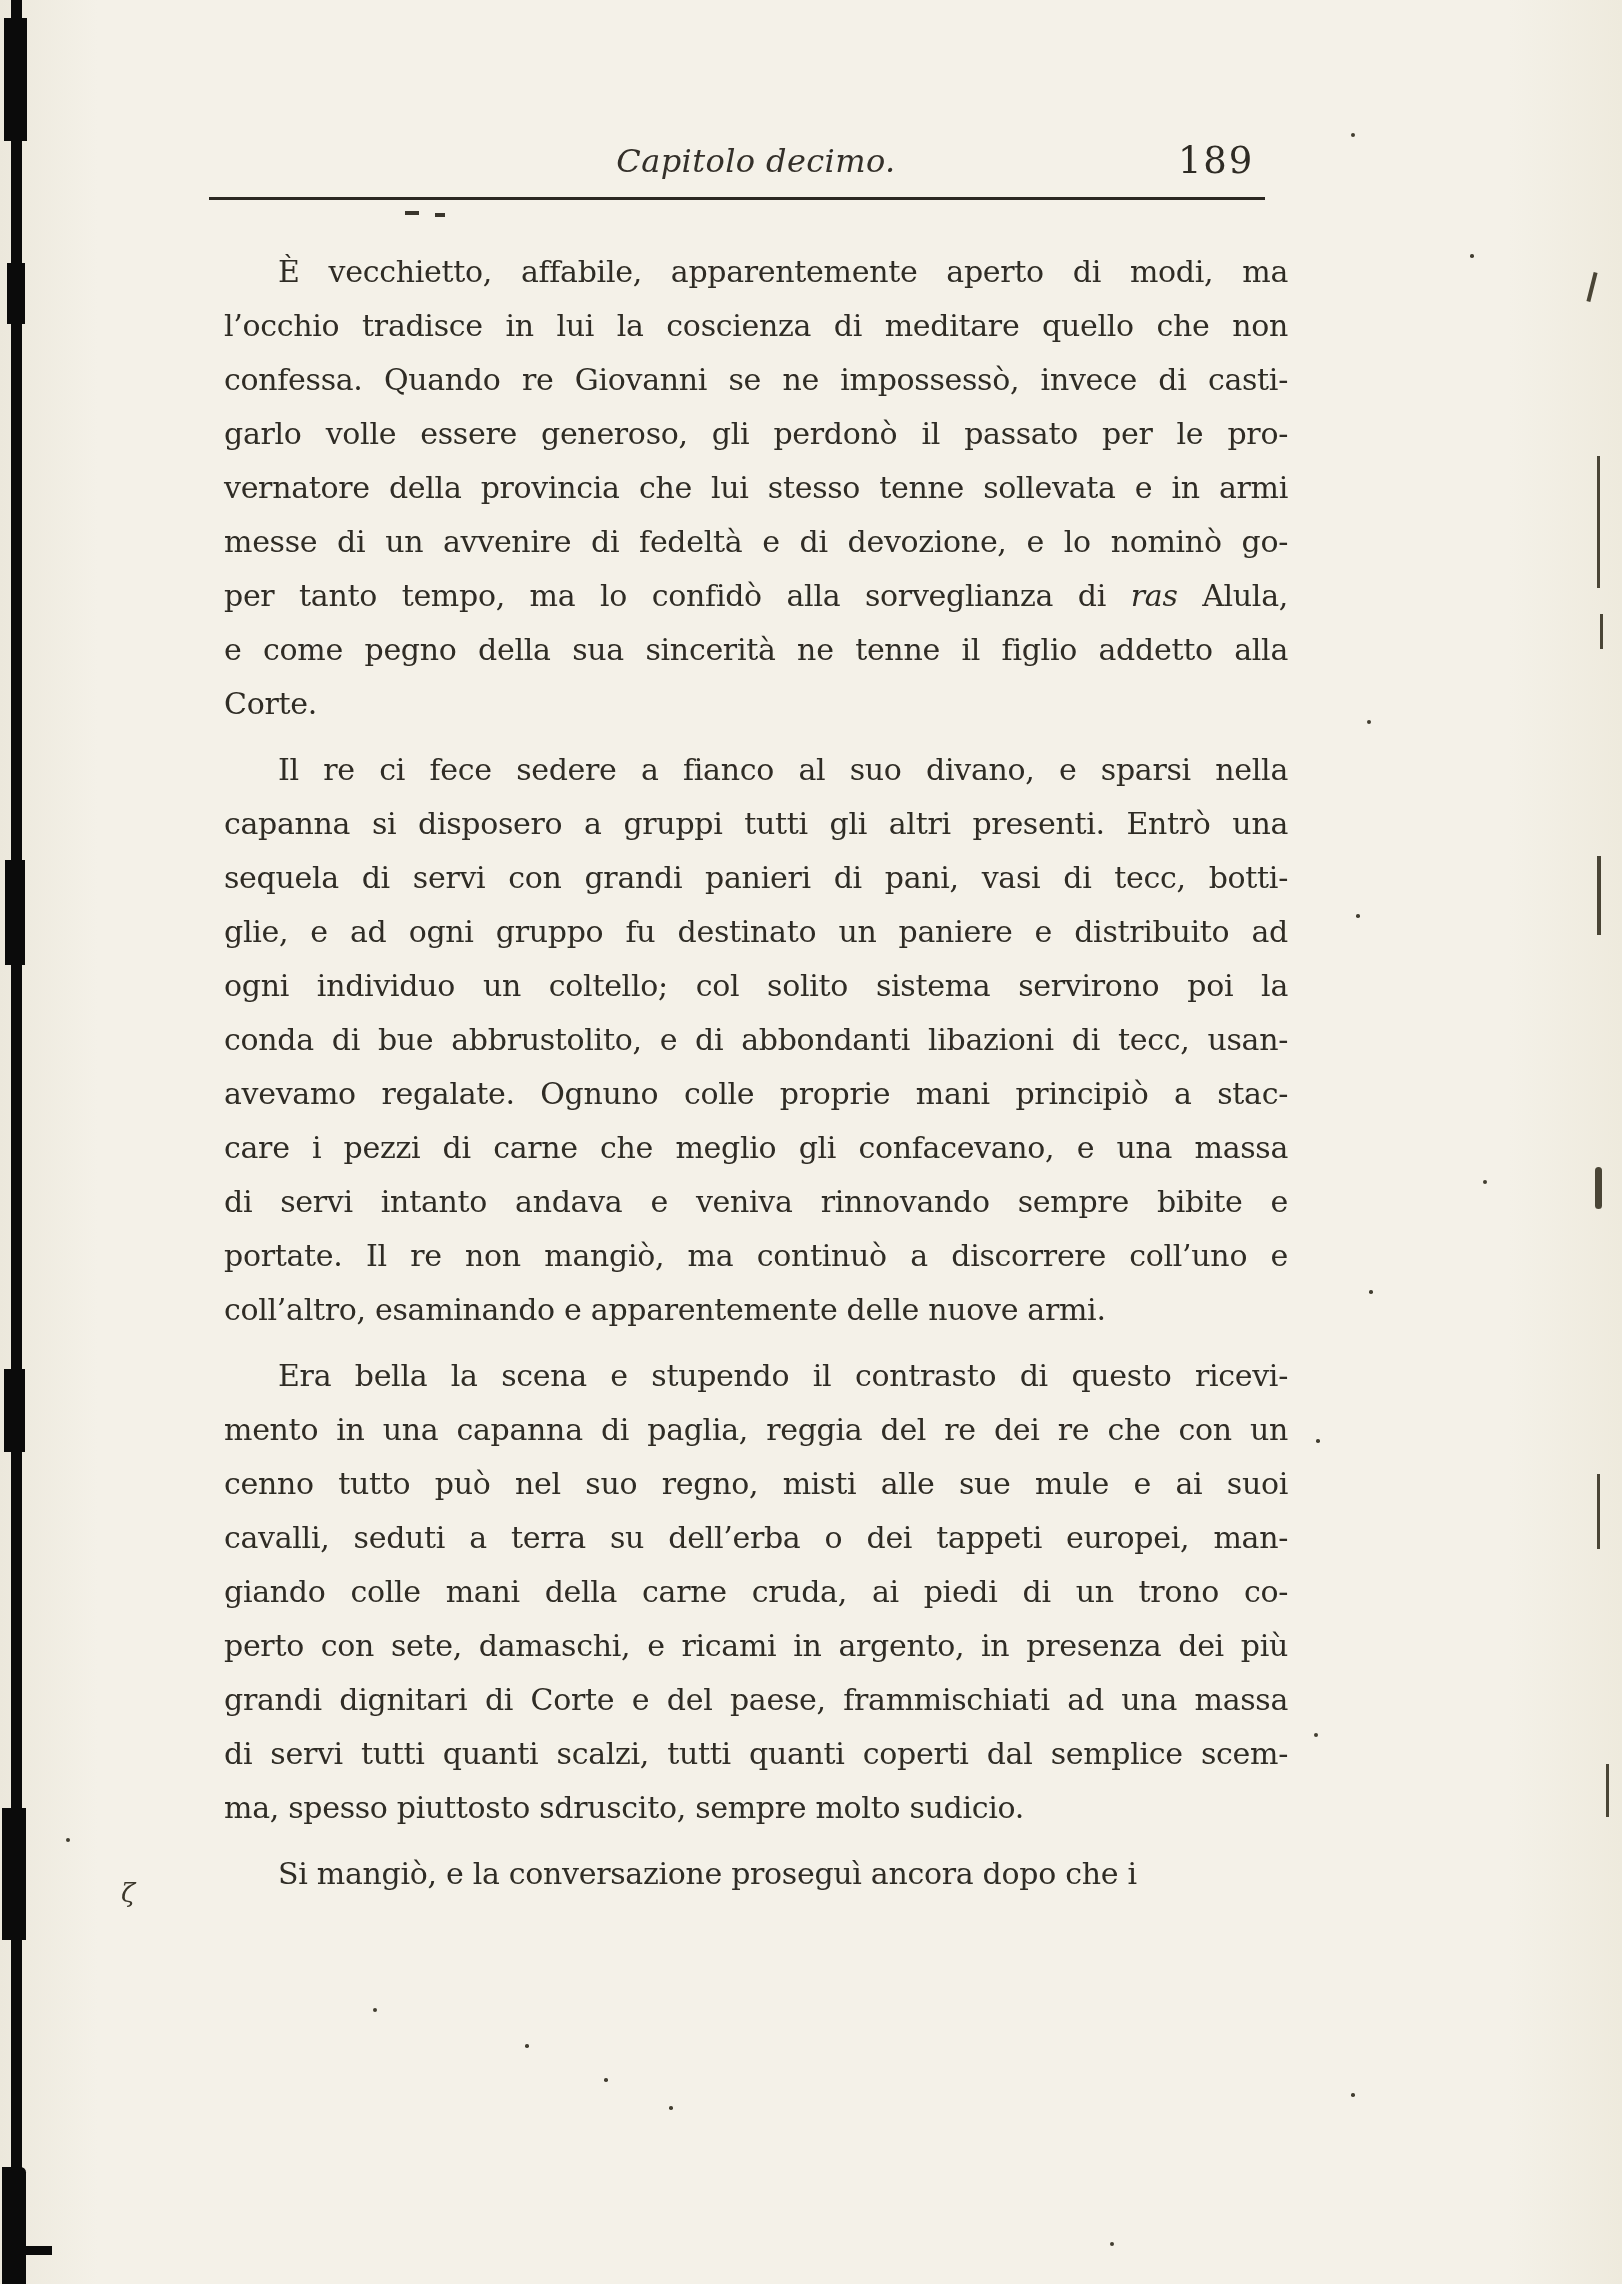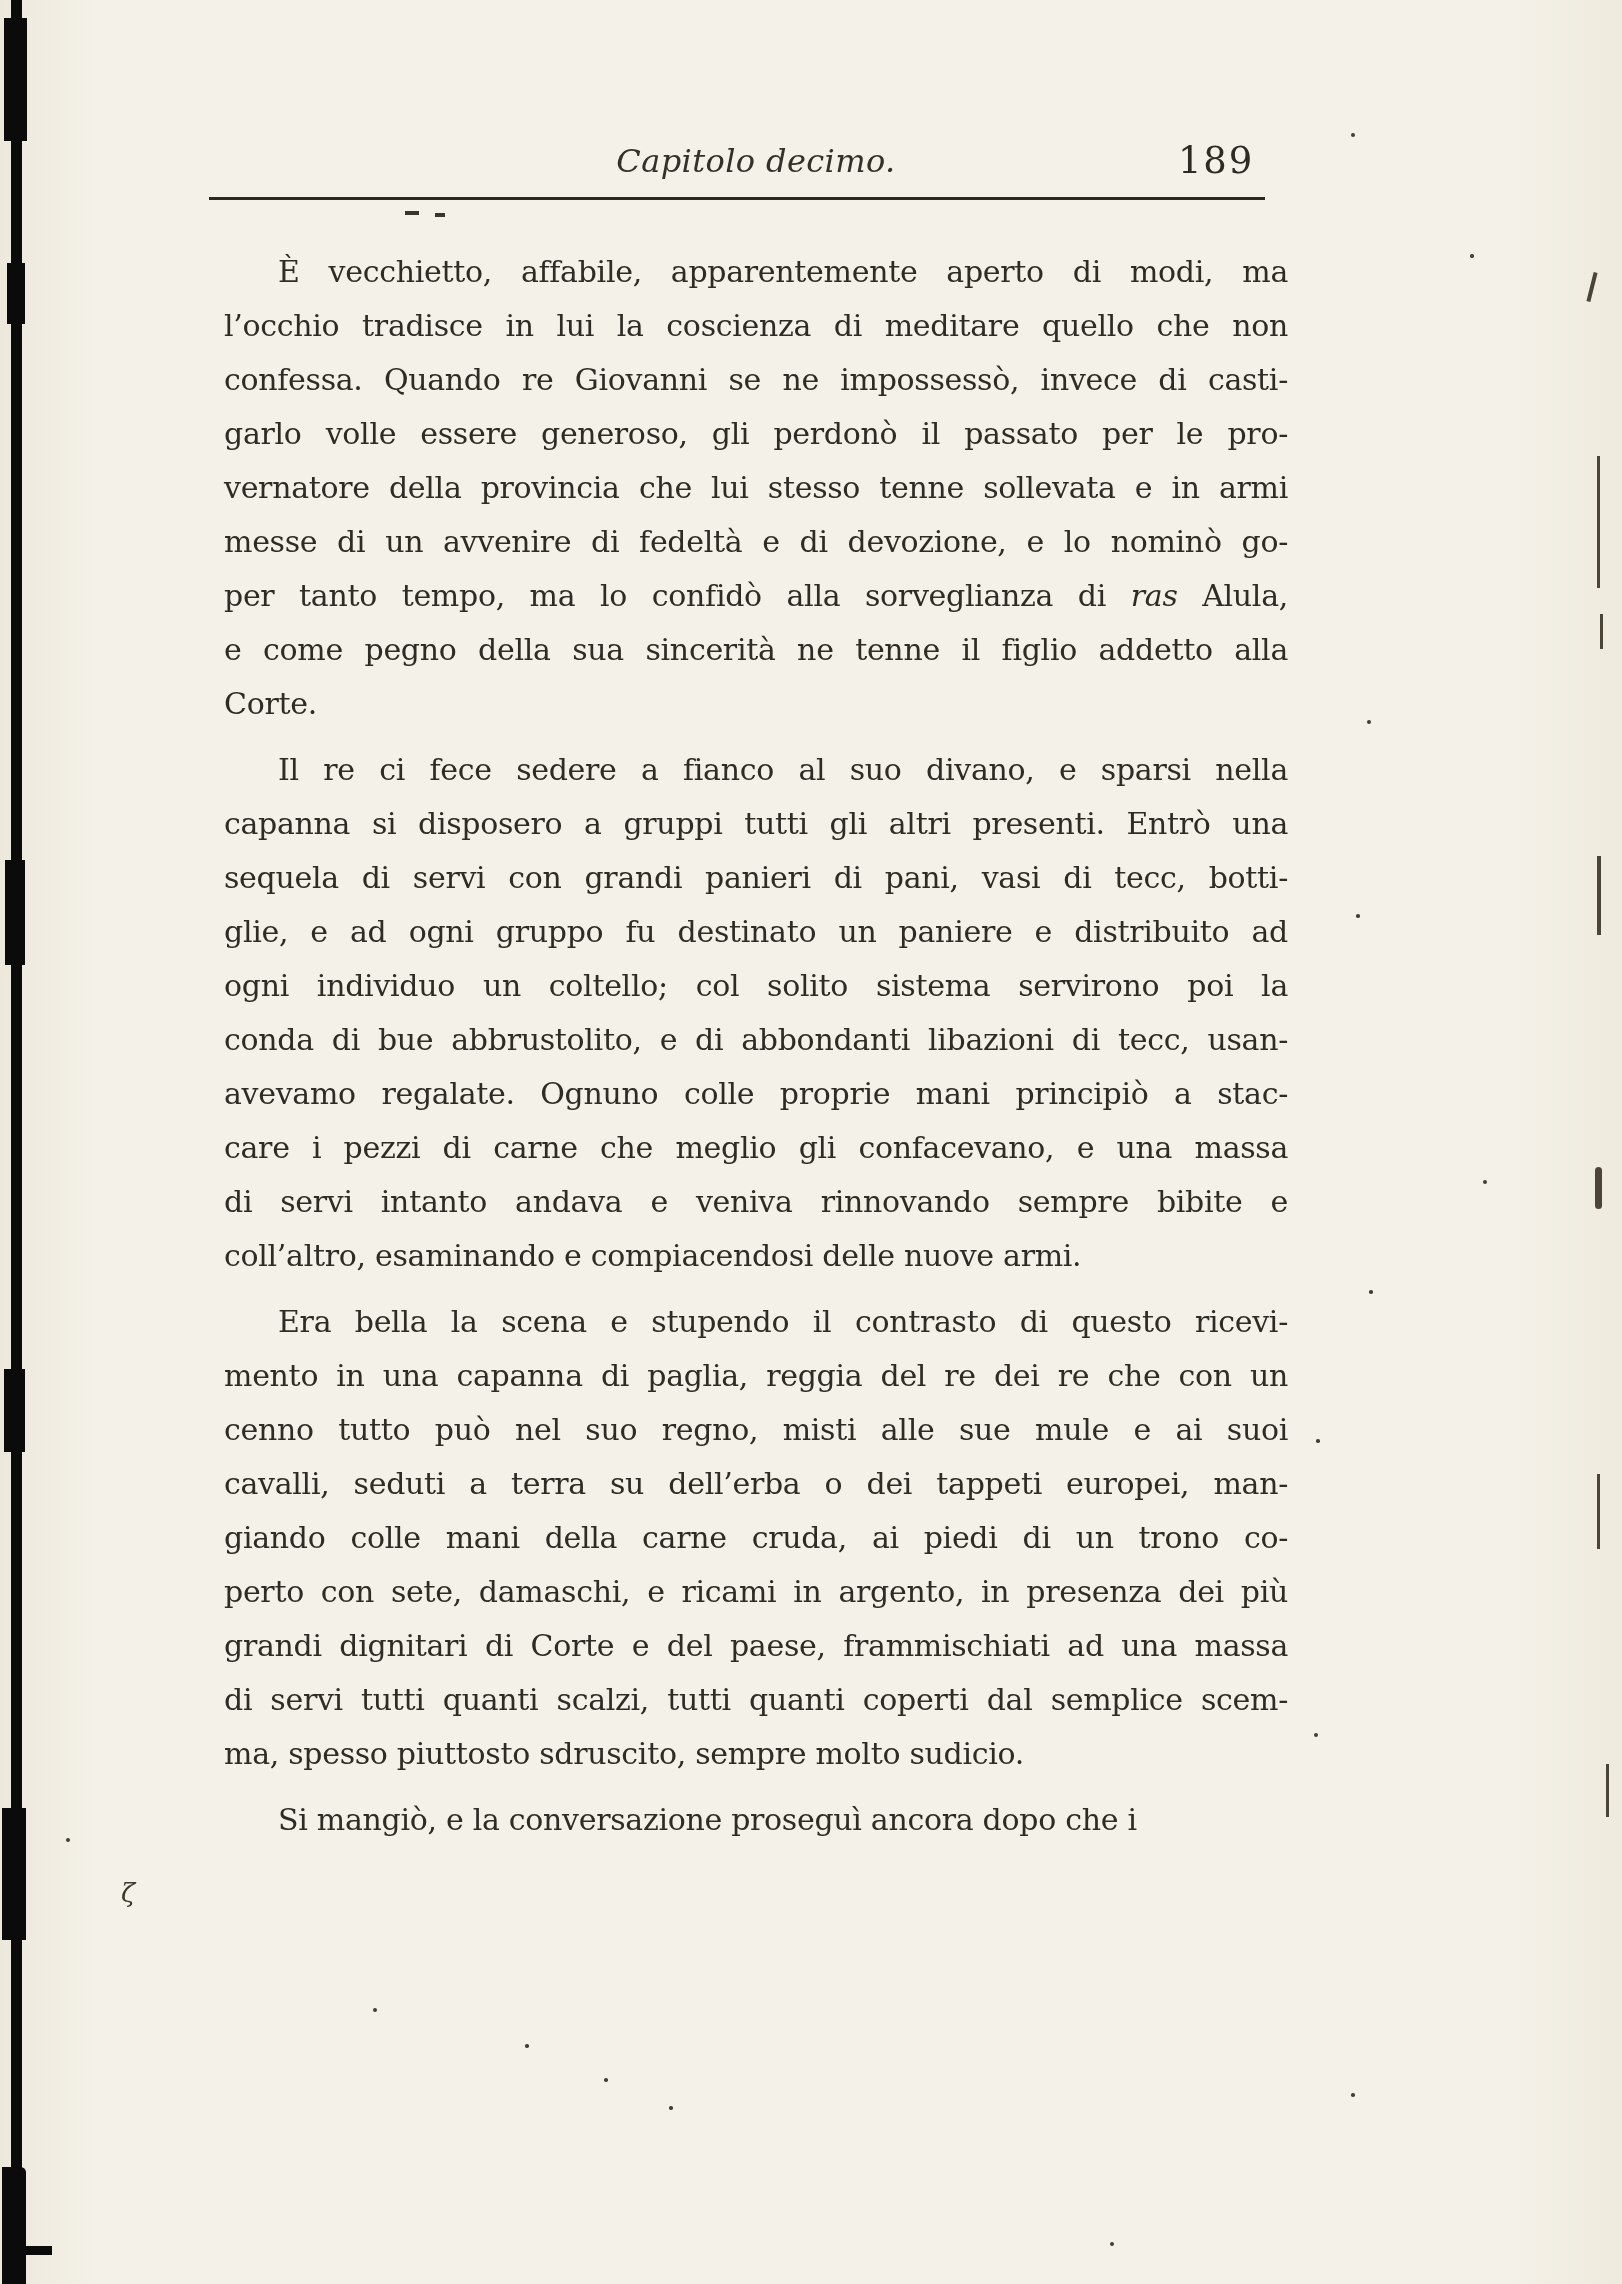--- a/index.html
+++ b/index.html
@@ -87,21 +87,22 @@
       <div class="para">
         <div class="line first"><span>Il re ci fece sedere a fianco al suo divano, e sparsi nella</span></div>
         <div class="line"><span>capanna si disposero a gruppi tutti gli altri presenti. Entrò una</span></div>
         <div class="line"><span>sequela di servi con grandi panieri di pani, vasi di tecc, botti-</span></div>
         <div class="line"><span>glie, e ad ogni gruppo fu destinato un paniere e distribuito ad</span></div>
         <div class="line"><span>ogni individuo un coltello; col solito sistema servirono poi la</span></div>
         <div class="line"><span>conda di bue abbrustolito, e di abbondanti libazioni di tecc, usan-</span></div>
         <div class="line"><span>avevamo regalate. Ognuno colle proprie mani principiò a stac-</span></div>
         <div class="line"><span>care i pezzi di carne che meglio gli confacevano, e una massa</span></div>
         <div class="line"><span>di servi intanto andava e veniva rinnovando sempre bibite e</span></div>
-        <div class="line end"><span>coll’altro, esaminando e compiacendosi delle nuove armi.</span></div>
+        <div class="line"><span>portate. Il re non mangiò, ma continuò a discorrere coll’uno e</span></div>
+        <div class="line end"><span>coll’altro, esaminando e apparentemente delle nuove armi.</span></div>
       </div>
       <div class="para">
         <div class="line first"><span>Era bella la scena e stupendo il contrasto di questo ricevi-</span></div>
         <div class="line"><span>mento in una capanna di paglia, reggia del re dei re che con un</span></div>
         <div class="line"><span>cenno tutto può nel suo regno, misti alle sue mule e ai suoi</span></div>
         <div class="line"><span>cavalli, seduti a terra su dell’erba o dei tappeti europei, man-</span></div>
         <div class="line"><span>giando colle mani della carne cruda, ai piedi di un trono co-</span></div>
         <div class="line"><span>perto con sete, damaschi, e ricami in argento, in presenza dei più</span></div>
         <div class="line"><span>grandi dignitari di Corte e del paese, frammischiati ad una massa</span></div>
         <div class="line"><span>di servi tutti quanti scalzi, tutti quanti coperti dal semplice scem-</span></div>

